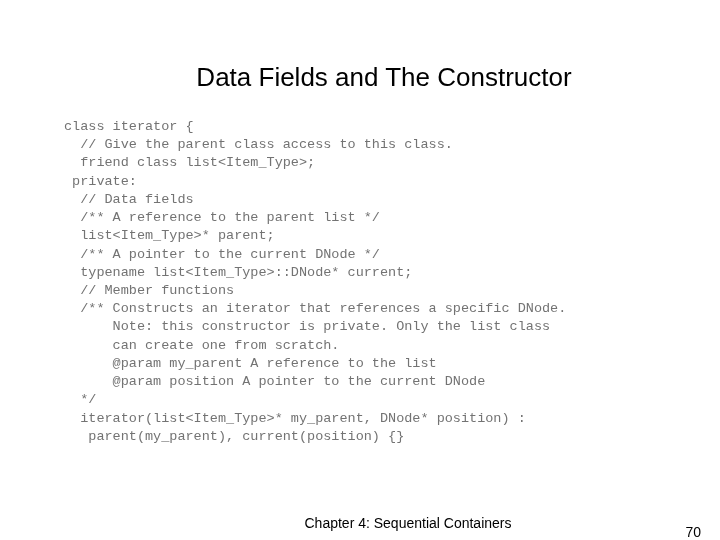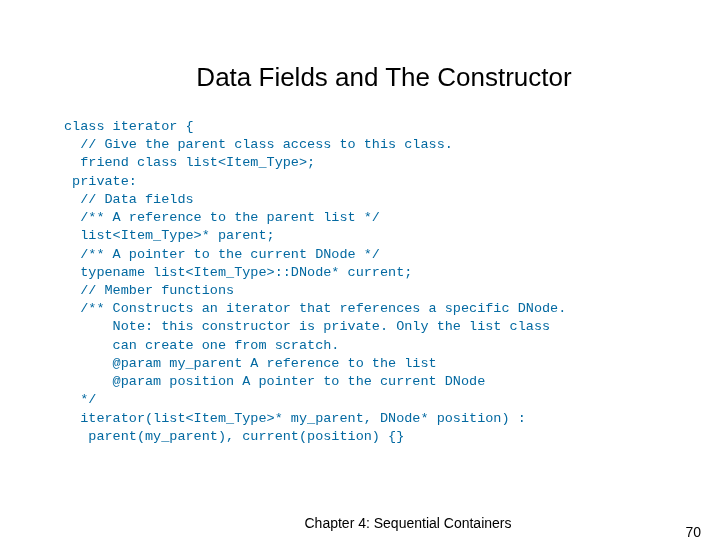--- a/index.html
+++ b/index.html
@@ -26,21 +26,21 @@
       text-align: center;
       margin-bottom: 25px;
       font-family: Arial, Helvetica, sans-serif;
       color: #000;
     }
     .code-block {
       font-family: "Courier New", Courier, monospace;
       font-size: 13.5px;
       line-height: 1.35;
       white-space: pre;
-      color: #0369a1;
+      color: #737373;
       margin-left: 0;
     }
     .footer {
       position: absolute;
       bottom: 25px;
       left: 16px;
       width: 100%;
       text-align: center;
       font-size: 14px;
       font-family: Arial, Helvetica, sans-serif;

